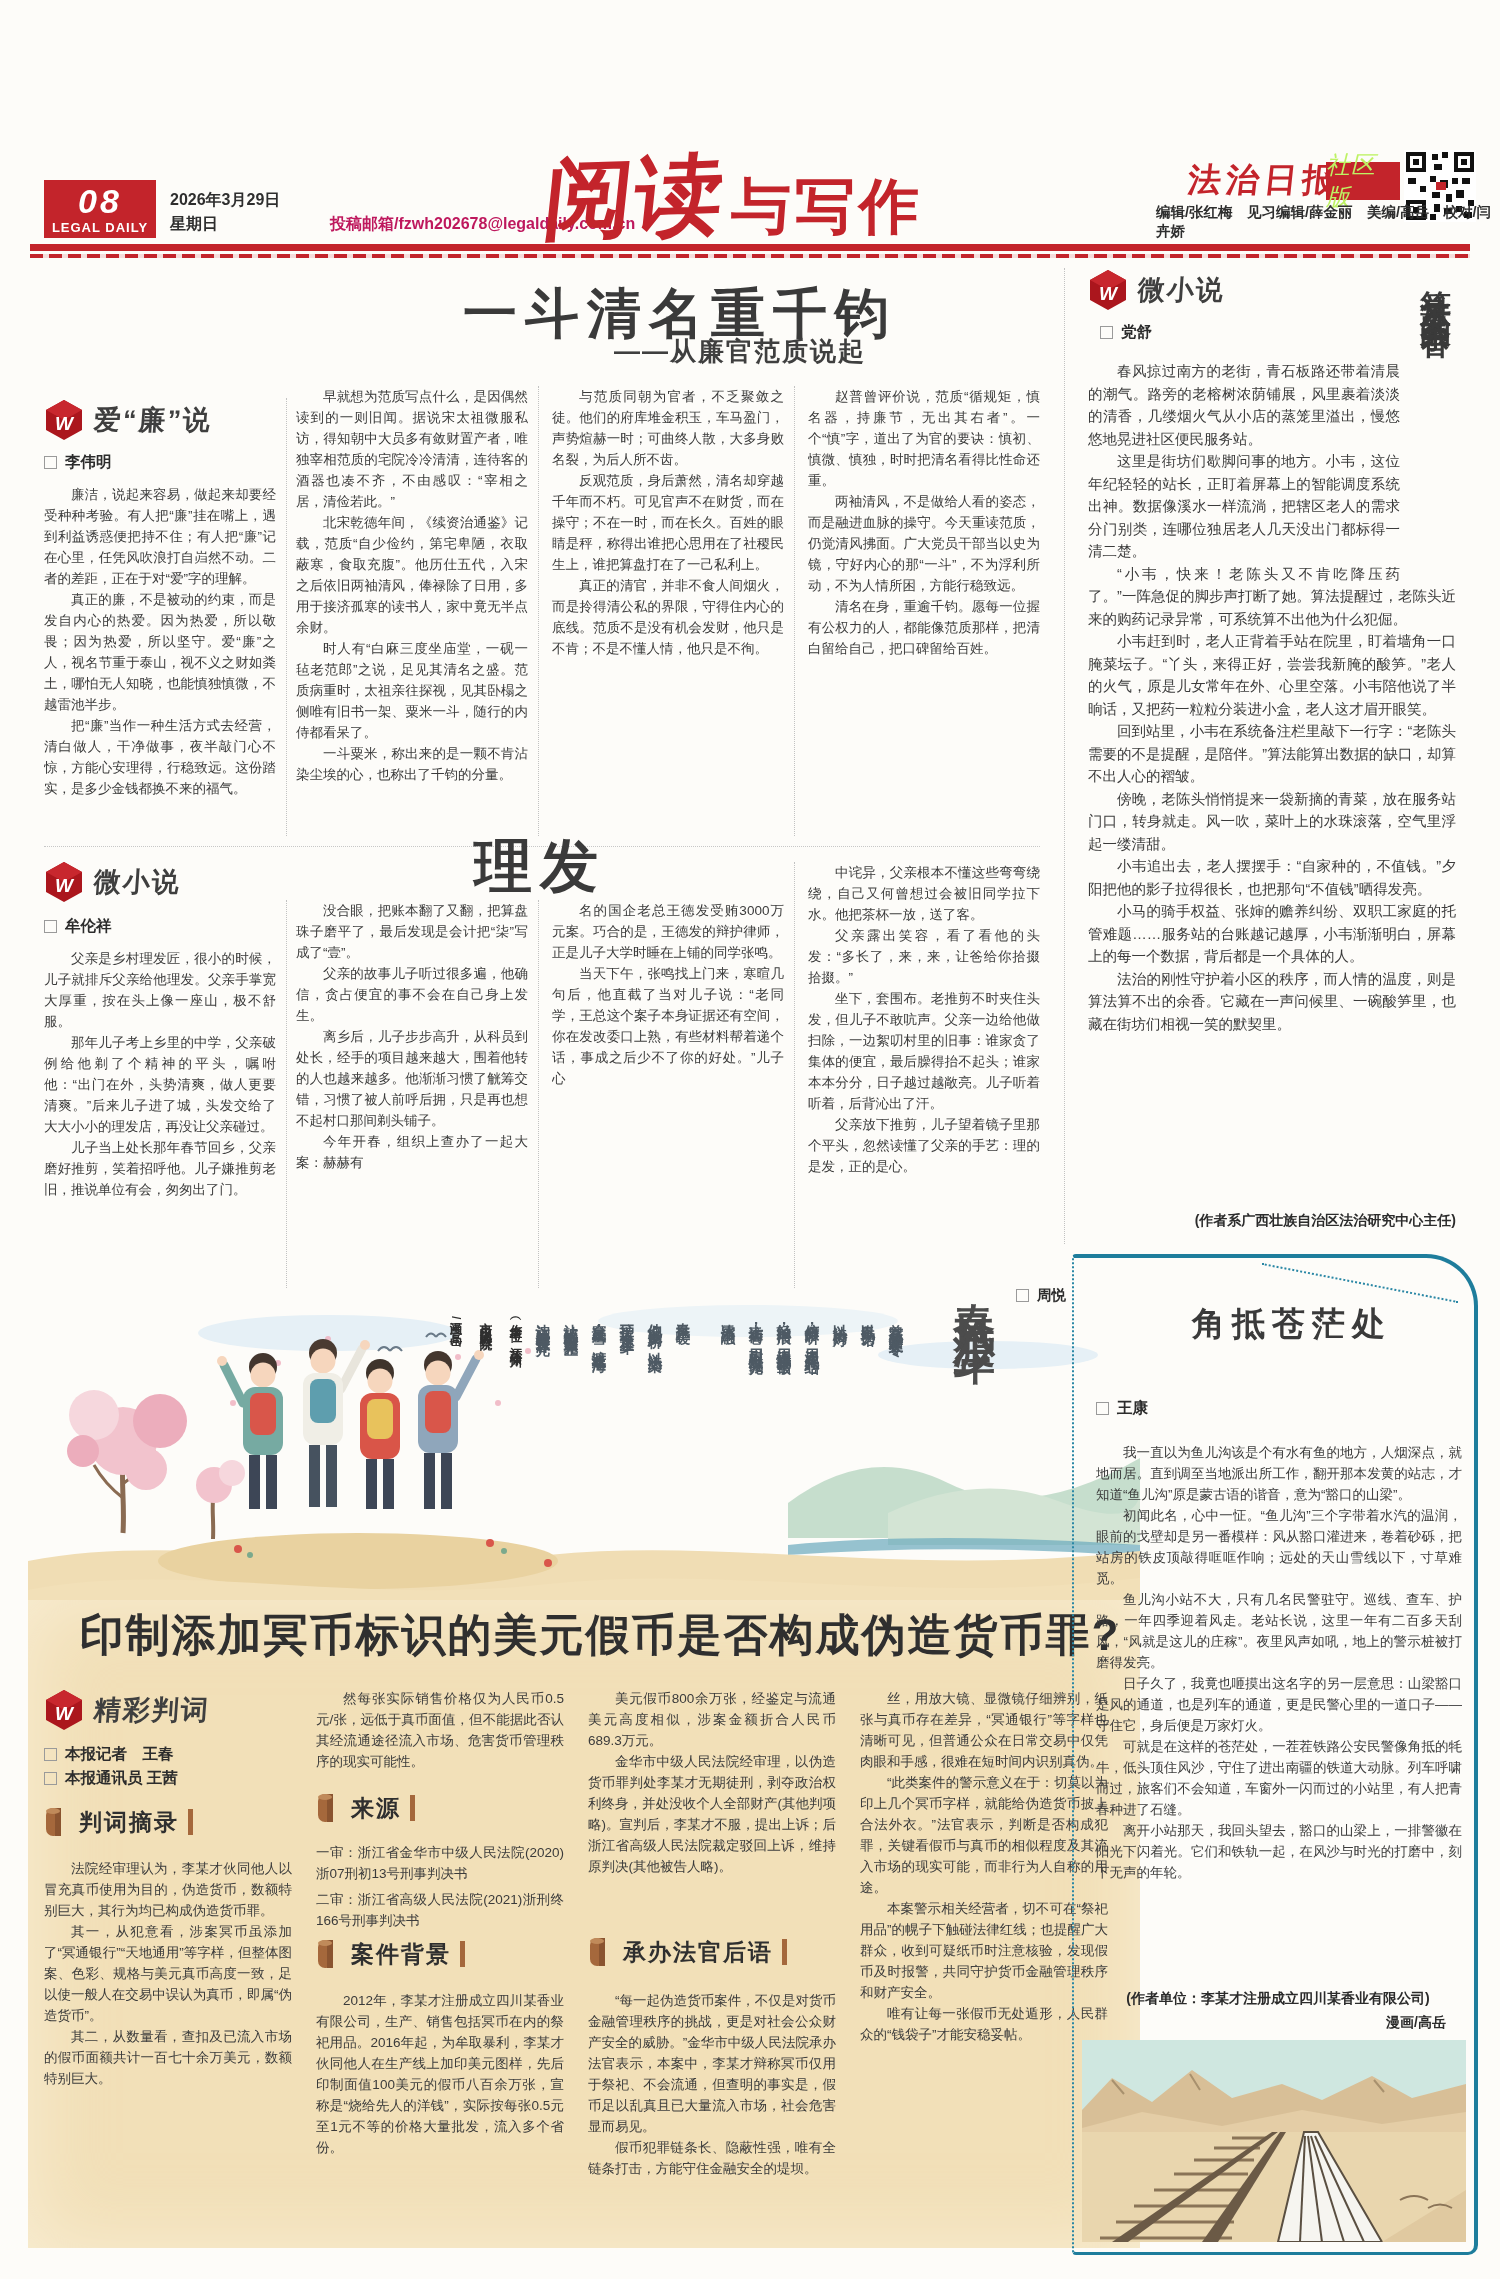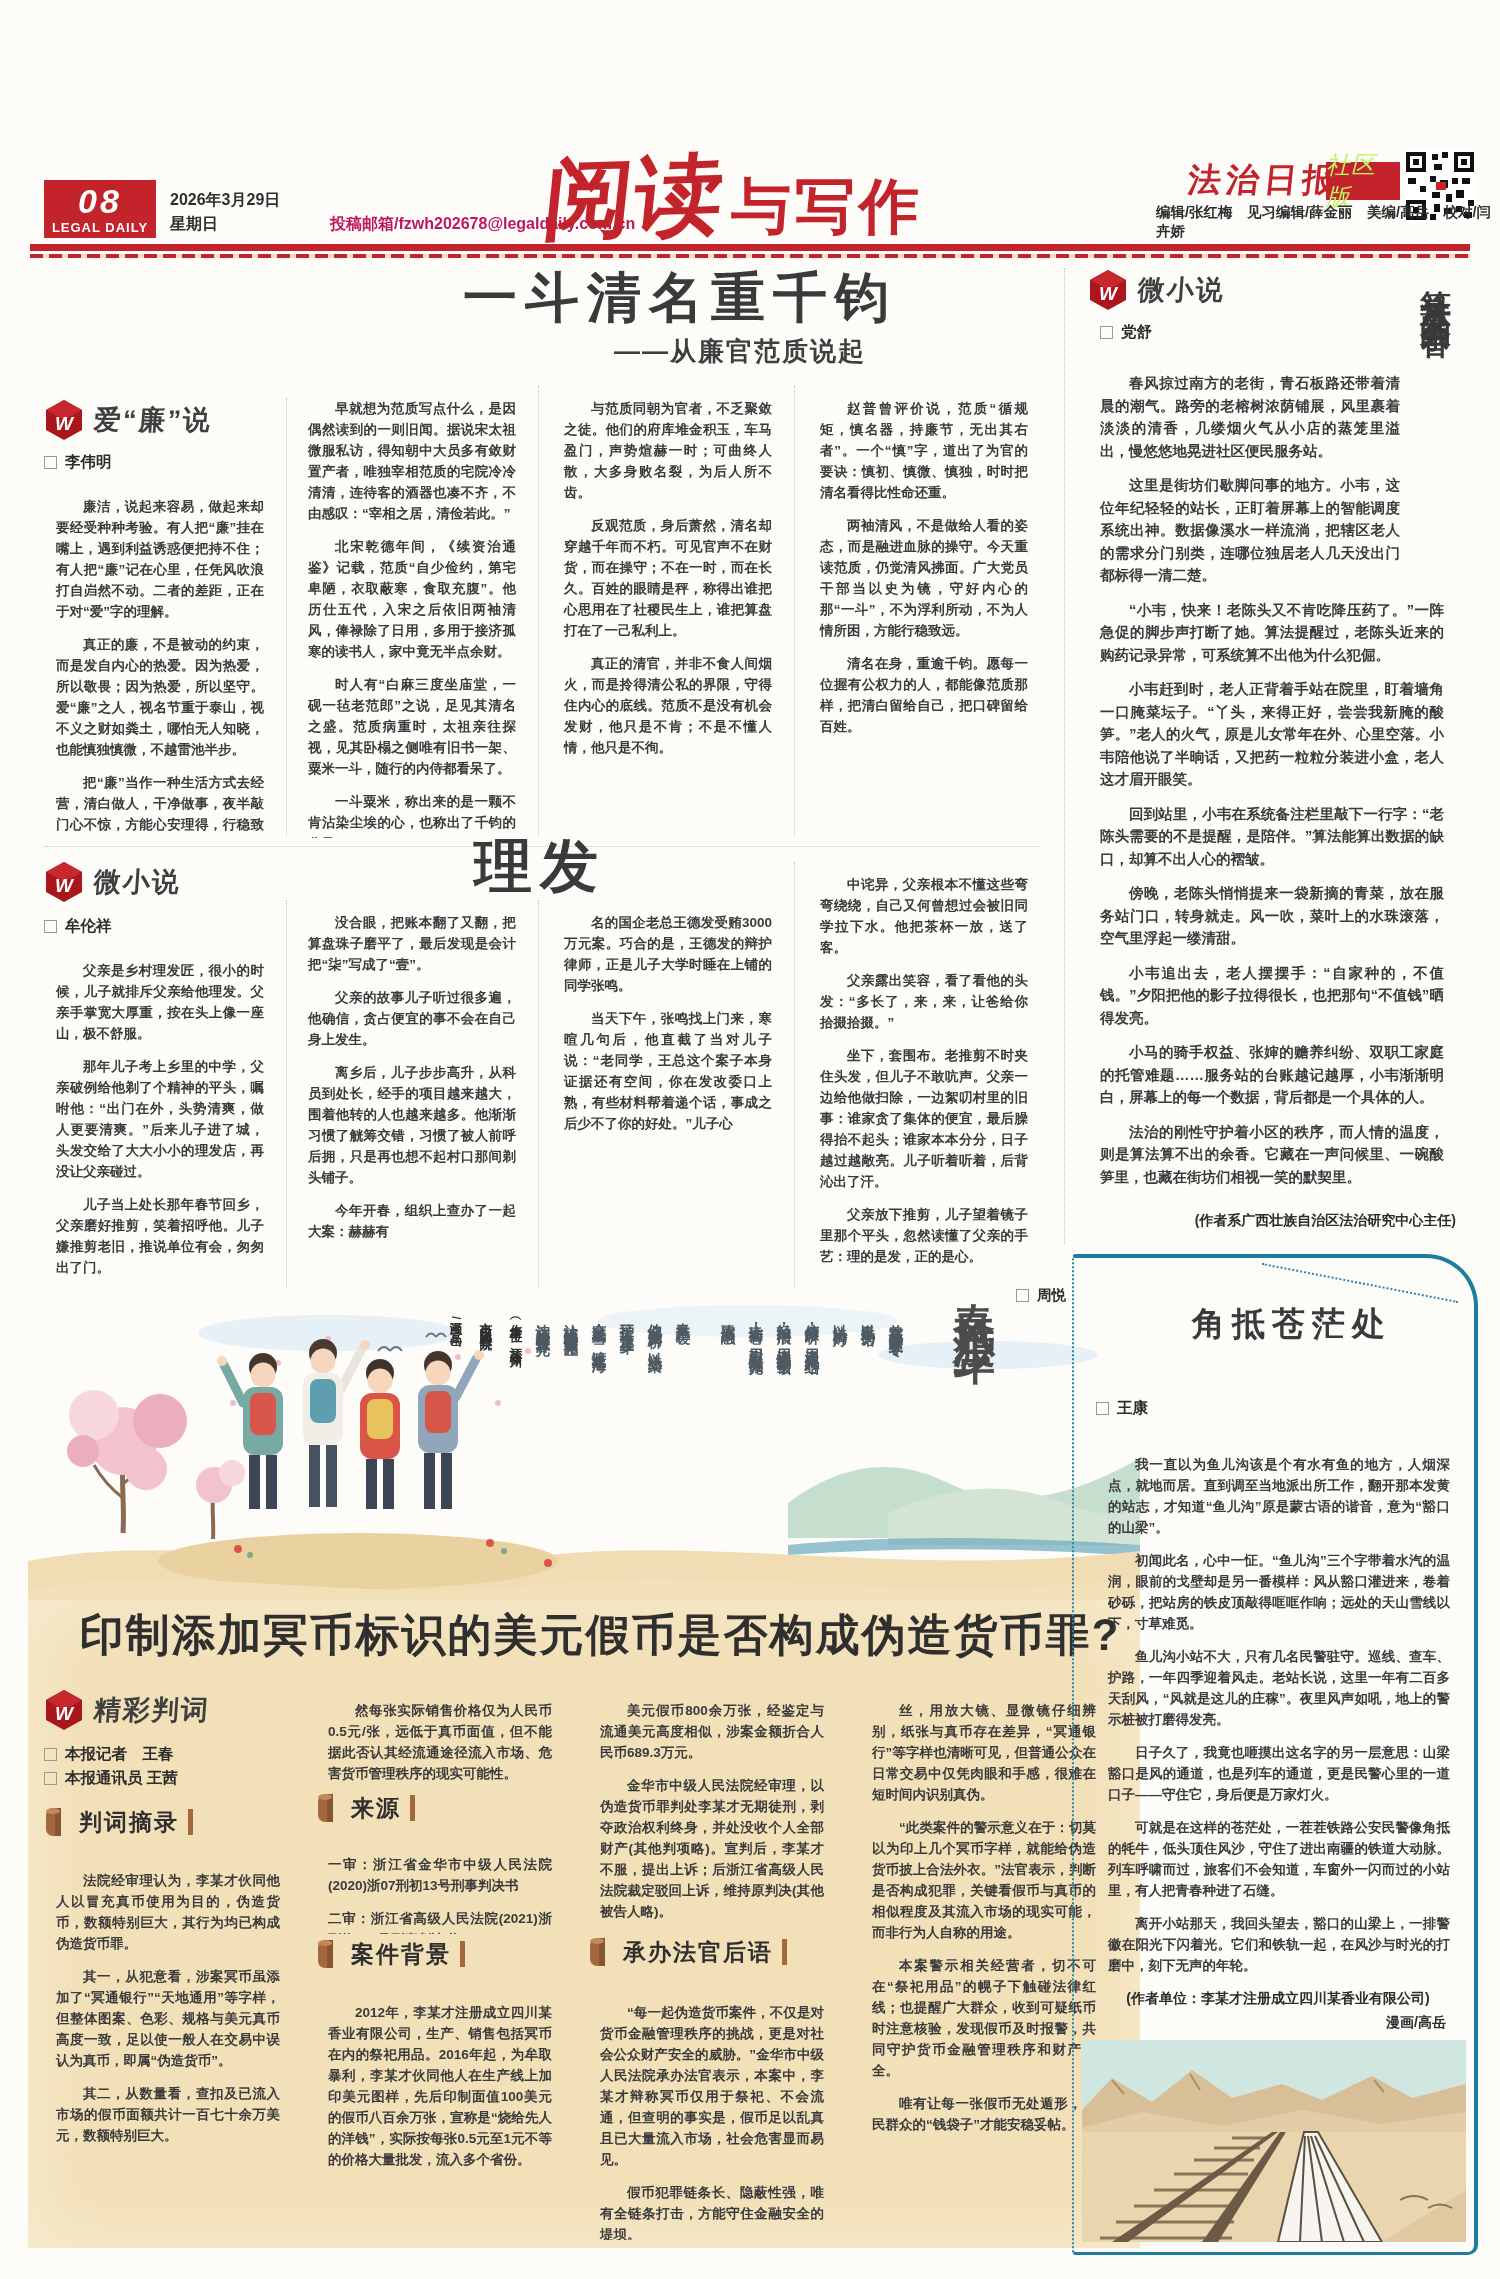--- a/index.html
+++ b/index.html
@@ -19,31 +19,31 @@
   .masthead-r{left:1188px;top:158px;font-size:33px;font-weight:800;color:#c3242b;
               transform:skewX(-6deg);letter-spacing:5px;}
   .badge{left:1326px;top:162px;width:74px;height:38px;background:#c3242b;color:#bef264;font-size:24px;
          font-weight:400;font-style:italic;display:flex;align-items:center;justify-content:center;letter-spacing:1px;}
   .qr{left:1404px;top:150px;}
   .staff{left:1156px;top:203px;font-size:14.5px;color:#2e2e2e;font-weight:600;}
   .rule1{left:30px;top:244px;width:1440px;height:7px;background:#c3242b;}
   .rule2{left:30px;top:254px;width:1440px;height:4px;
          background:repeating-linear-gradient(90deg,#c3242b 0 13px,rgba(195,36,43,.15) 13px 19px);}
   
-  .mainhead{left:300px;top:262px;width:760px;text-align:center;font-size:54px;font-weight:800;
+  .mainhead{left:300px;top:278px;width:760px;text-align:center;font-size:54px;font-weight:800;
             color:#3a3a3a;letter-spacing:8px;}
   .subhead{left:420px;top:334px;width:640px;text-align:center;font-size:26px;font-weight:600;
            color:#3f3f3f;letter-spacing:2px;}
   .wtag{display:flex;align-items:center;gap:10px;}
   .wtag .tagtext{font-size:27px;font-weight:700;color:#3f3f3f;transform:skewX(-4deg);letter-spacing:2px;}
   .byline{font-size:15.5px;font-weight:700;color:#2c2c2c;display:flex;align-items:center;gap:8px;}
   .sq{display:inline-block;width:11px;height:11px;border:1.5px solid #9a9a9a;flex:0 0 auto;}
   
   .col{position:absolute;text-align:justify;font-size:13.5px;line-height:21px;color:#3b3b3b;overflow:hidden;}
-  .col p{margin:12px;text-indent:2em;font-weight:bold;}
+  .col p{margin:0;text-indent:2em;}
   .noindent p{text-indent:0;margin-bottom:5px;}
   .vsep{position:absolute;border-left:1px dotted #c2c2c2;width:0;}
   .hsep{position:absolute;border-top:1px dotted #c7c7c7;height:0;}
   .lifahead{left:474px;top:828px;font-size:58px;font-weight:800;color:#3a3a3a;letter-spacing:8px;}
   .verttitle{left:1414px;top:266px;height:300px;writing-mode:vertical-rl;font-size:31px;font-weight:800;
              color:#3a3a3a;letter-spacing:5px;}
   .attr-line{font-size:14px;font-weight:700;color:#2c2c2c;text-align:right;}
   
   .poem{right:595px;top:1312px;height:230px;writing-mode:vertical-rl;font-size:14.5px;color:#4e5a64;
         font-weight:600;letter-spacing:2px;}

